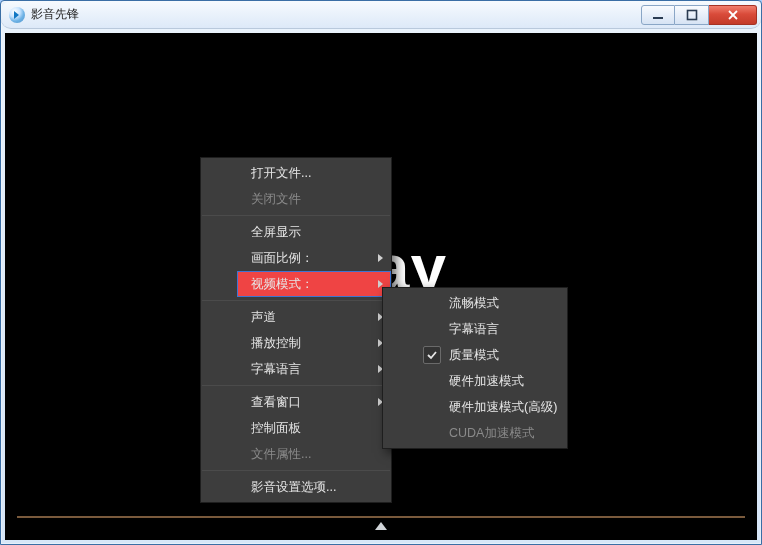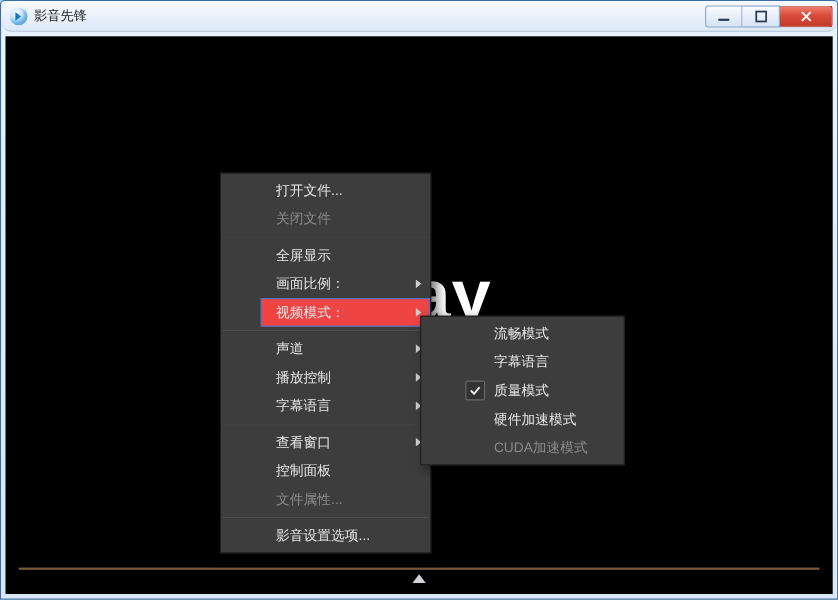--- a/index.html
+++ b/index.html
@@ -179,16 +179,17 @@
 
     <div class="menu sub" id="sub-menu">
         <div class="item"><span>流畅模式</span></div>
         <div class="item"><span>字幕语言</span></div>
         <div class="item"><span class="check">
             <svg width="12" height="12">
               <polyline points="2,6 5,9 10,3" fill="none" stroke="#e6e6e6" stroke-width="1.8"></polyline>
             </svg>
           </span><span>质量模式</span></div>
         <div class="item"><span>硬件加速模式</span></div>
+        <div class="item"><span>硬件加速模式(高级)</span></div>
         <div class="item disabled"><span>CUDA加速模式</span></div>
       </div>
   </div>
 </div>
 
 </body></html>

